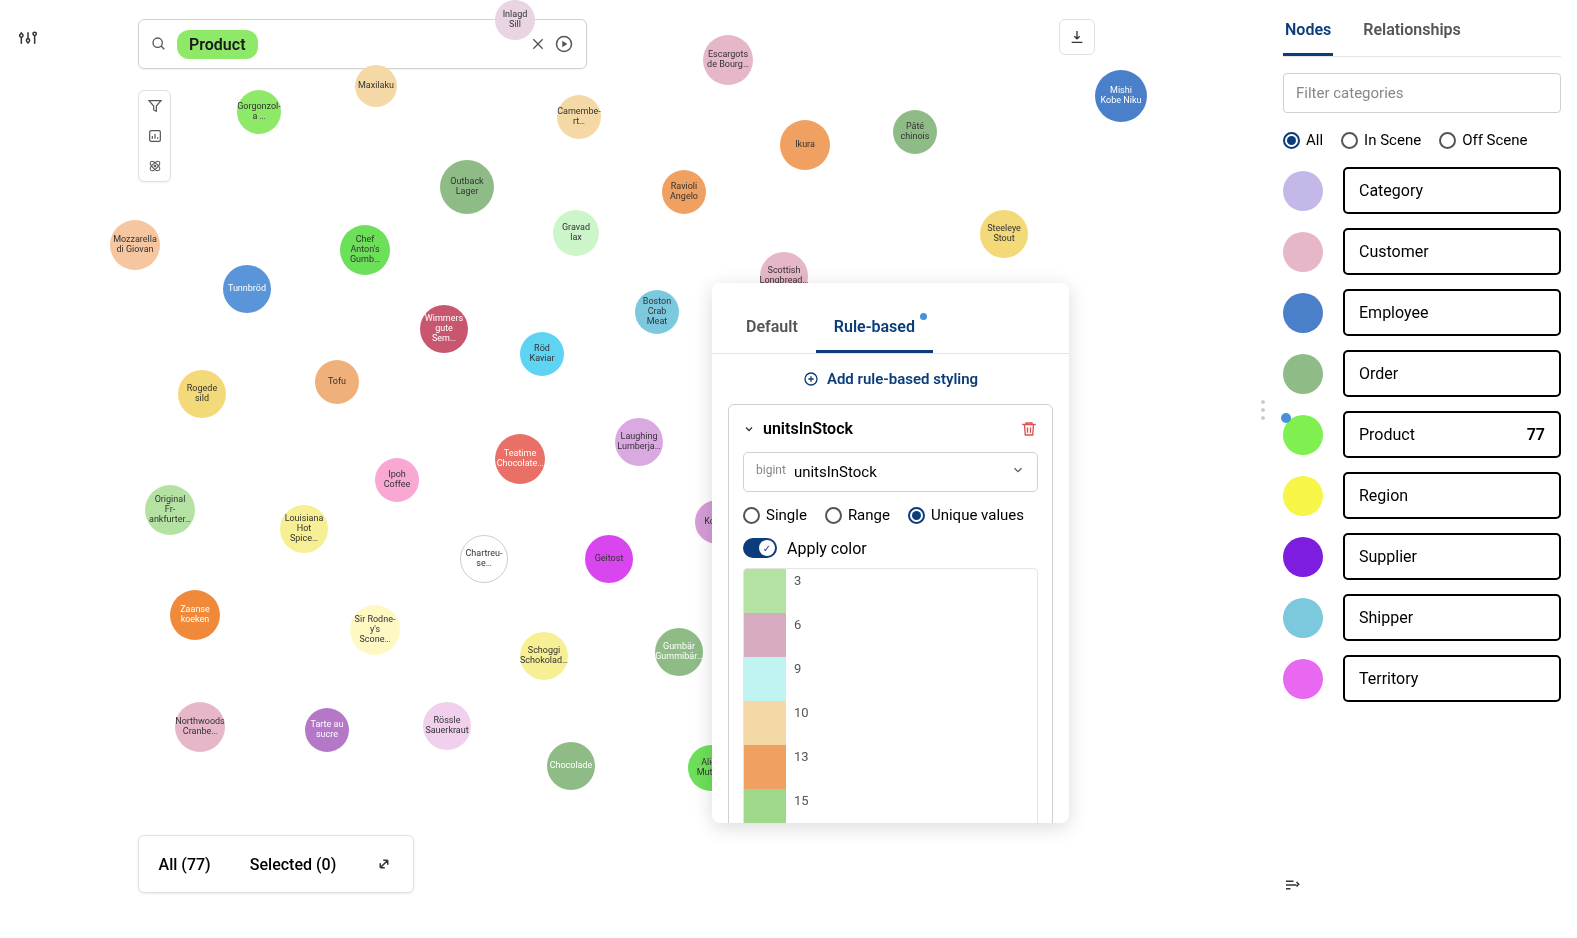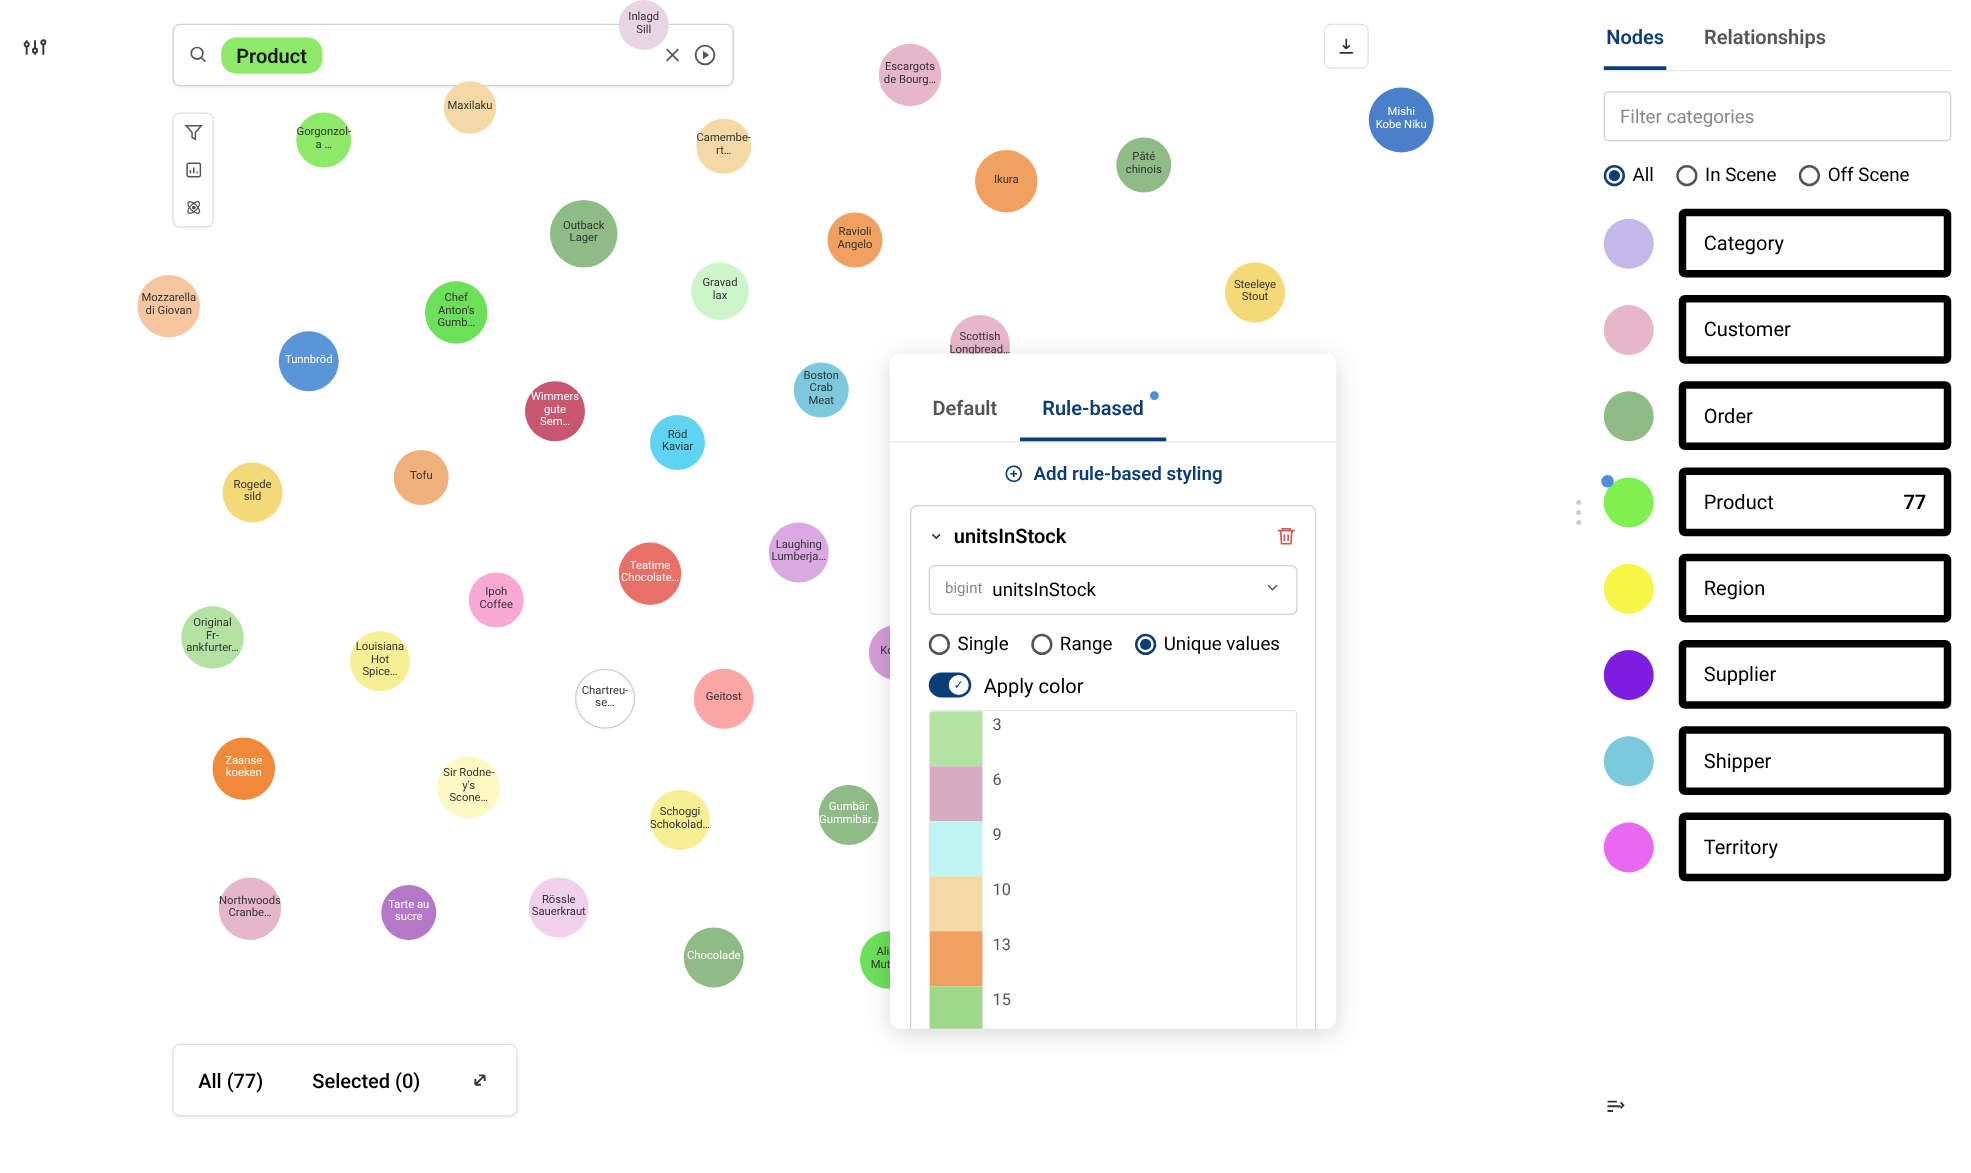--- a/index.html
+++ b/index.html
@@ -57,21 +57,21 @@
 .rp-tabs { display: flex; gap: 28px; padding-top: 10px; border-bottom: 1px solid #e5e5e5; }
 .rp-tab { padding: 10px 2px 14px; font-size: 16px; font-weight: 600; color: #555; cursor: pointer; }
 .rp-tab.active { color: #0a3d7a; border-bottom: 3px solid #0a3d7a; }
 .filter-input { width: 100%; border: 1px solid #d0d0d0; border-radius: 4px; padding: 10px 12px; margin-top: 16px; font-size: 15px; }
 .filter-input::placeholder { color: #888; }
 .scene-radios { display: flex; gap: 18px; margin: 18px 0; }
 .cat-list { display: flex; flex-direction: column; gap: 14px; margin-top: 8px; }
 .cat-row { display: flex; align-items: center; gap: 20px; }
 .cat-circle { width: 40px; height: 40px; border-radius: 50%; flex-shrink: 0; position: relative; }
 .cat-circle .badge { position: absolute; top: -2px; left: -2px; width: 10px; height: 10px; background: #4a90d9; border-radius: 50%; }
-.cat-box { flex: 1; border: 6px solid #000000; border-radius: 5px; padding: 12px 14px; font-size: 16px; display: flex; justify-content: space-between; align-items: center; cursor: pointer; }
+.cat-box { flex: 1; border: 2px solid #000000; border-radius: 5px; padding: 12px 14px; font-size: 16px; display: flex; justify-content: space-between; align-items: center; cursor: pointer; }
 .cat-box .count { font-weight: 600; }
 .side-handle { position: absolute; right: 312px; top: 400px; display: flex; flex-direction: column; gap: 4px; }
 .side-handle span { width: 4px; height: 4px; background: #ccc; border-radius: 50%; }
 .sort-btn { position: absolute; bottom: 40px; left: 16px; cursor: pointer; }
 </style>
 </head>
 <body>
 
 <div class="left-rail">
   <svg width="20" height="20" viewBox="0 0 24 24" fill="none" stroke="#333" stroke-width="1.8">
@@ -154,21 +154,21 @@
       <div class="node" style="left: 668px; top: 362px; width: 44px; height: 44px; background: rgb(87, 207, 230); color: rgb(255, 255, 255);">Valkoinen suklaa</div>
       <div class="node" style="left: 123px; top: 370px; width: 48px; height: 48px; background: rgb(244, 217, 120);">Rogede sild</div>
       <div class="node" style="left: 260px; top: 360px; width: 44px; height: 44px; background: rgb(240, 176, 124);">Tofu</div>
       <div class="node" style="left: 560px; top: 418px; width: 48px; height: 48px; background: rgb(219, 169, 226);">Laughing Lumberja…</div>
       <div class="node" style="left: 440px; top: 434px; width: 50px; height: 50px; background: rgb(232, 112, 103); color: rgb(255, 255, 255);">Teatime Chocolate…</div>
       <div class="node" style="left: 320px; top: 458px; width: 44px; height: 44px; background: #f9a8d4;">Ipoh Coffee</div>
       <div class="node" style="left: 90px; top: 485px; width: 50px; height: 50px; background: rgb(180, 226, 163);">Original Fr-ankfurter…</div>
       <div class="node" style="left: 225px; top: 505px; width: 48px; height: 48px; background: rgb(247, 239, 148);">Louisiana Hot Spice…</div>
       <div class="node" style="left: 640px; top: 500px; width: 44px; height: 44px; background: rgb(213, 157, 217);">Konbu</div>
       <div class="node" style="left: 405px; top: 535px; width: 48px; height: 48px; background: rgb(255, 255, 255); border: 1px solid rgb(204, 204, 204);">Chartreu-se…</div>
-      <div class="node" style="left: 500px; top: 535px; width: 48px; height: 48px; background: #fca5a5;">Geitost</div>
+      <div class="node" style="left: 530px; top: 535px; width: 48px; height: 48px; background: #d946ef;">Geitost</div>
       <div class="node" style="left: 115px; top: 590px; width: 50px; height: 50px; background: rgb(240, 138, 58); color: rgb(255, 255, 255);">Zaanse koeken</div>
       <div class="node" style="left: 295px; top: 605px; width: 50px; height: 50px; background: #fef9c3;">Sir Rodne-y's Scone…</div>
       <div class="node" style="left: 465px; top: 632px; width: 48px; height: 48px; background: rgb(247, 239, 148);">Schoggi Schokolad…</div>
       <div class="node" style="left: 600px; top: 628px; width: 48px; height: 48px; background: rgb(143, 187, 134); color: rgb(255, 255, 255);">Gumbär Gummibär…</div>
       <div class="node" style="left: 120px; top: 702px; width: 50px; height: 50px; background: rgb(230, 183, 201);">Northwoods Cranbe…</div>
       <div class="node" style="left: 250px; top: 708px; width: 44px; height: 44px; background: rgb(181, 120, 201); color: rgb(255, 255, 255);">Tarte au sucre</div>
       <div class="node" style="left: 368px; top: 702px; width: 48px; height: 48px; background: rgb(240, 208, 237);">Rössle Sauerkraut</div>
       <div class="node" style="left: 492px; top: 742px; width: 48px; height: 48px; background: rgb(143, 187, 134); color: rgb(255, 255, 255);">Chocolade</div>
       <div class="node" style="left: 633px; top: 745px; width: 46px; height: 46px; background: rgb(109, 224, 90);">Alice Mutton</div>
     </div>
@@ -301,20 +301,26 @@
           <span>Category</span>
         </div>
       </div>
       <div class="cat-row">
         <div class="cat-circle" style="background:#e6b7c9"></div>
         <div class="cat-box">
           <span>Customer</span>
         </div>
       </div>
       <div class="cat-row">
+        <div class="cat-circle" style="background:#4a7fc9"></div>
+        <div class="cat-box">
+          <span>Employee</span>
+        </div>
+      </div>
+      <div class="cat-row">
         <div class="cat-circle" style="background:#8fbb86"></div>
         <div class="cat-box">
           <span>Order</span>
         </div>
       </div>
       <div class="cat-row">
         <div class="cat-circle" style="background:#7ff050">
           <div class="badge"></div>
         </div>
         <div class="cat-box">

